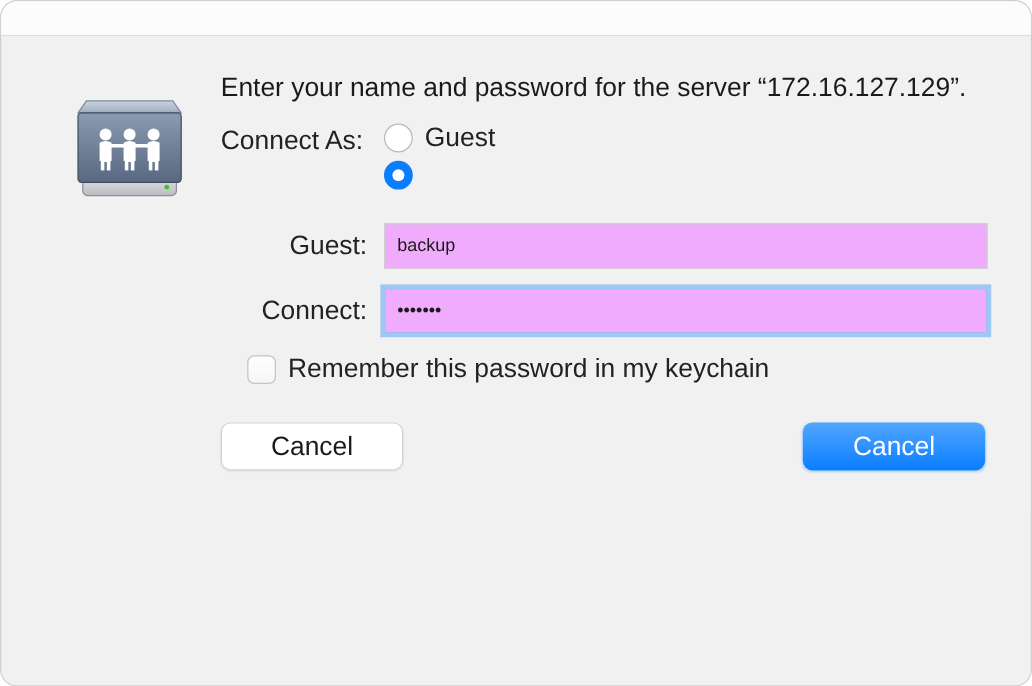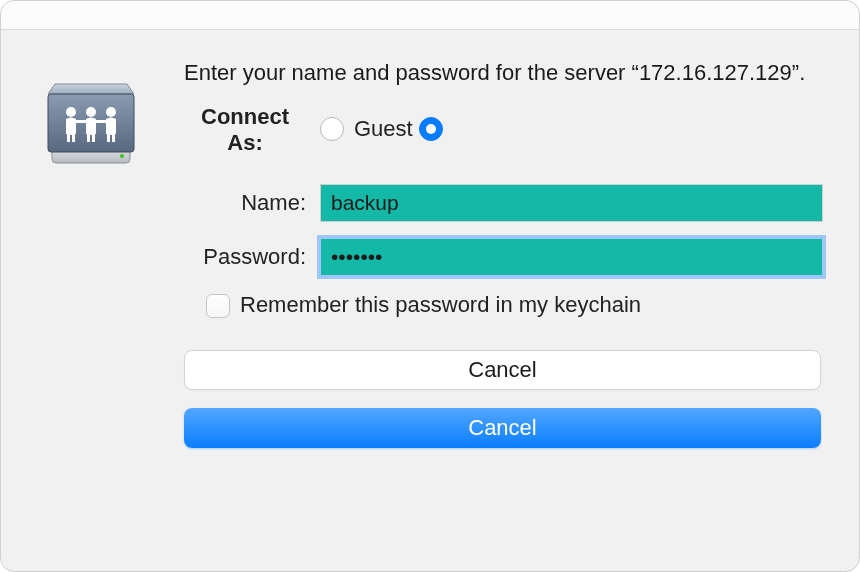--- a/index.html
+++ b/index.html
@@ -24,21 +24,22 @@
     }
     .titlebar {
       height: 29px;
       background: #fcfcfc;
       border-bottom: 1px solid #dcdcdc;
       border-radius: 14px 14px 0 0;
     }
     .content {
       padding: 28px 36px 28px 36px;
       display: flex;
-      gap: 39px;
+      gap: 22px;
+      margin-left: 17px;
     }
     .icon-col {
       flex: 0 0 108px;
       padding-top: 6px;
     }
     .server-icon {
       width: 108px;
       height: 108px;
     }
     .main-col {
@@ -48,27 +49,26 @@
     .prompt {
       font-size: 22px;
       color: #1a1a1a;
       line-height: 1.35;
       margin-bottom: 14px;
     }
     .connect-label {
       font-size: 22px;
       color: #222;
       width: 136px;
-      text-align: center;
+      text-align: left;
       padding-right: 14px;
-      font-weight: bold;
     }
     .radio-group {
       display: flex;
-      flex-direction: row;
+      flex-direction: column;
       gap: 6px;
     }
     .radio-item {
       display: flex;
       align-items: center;
       gap: 10px;
     }
     .radio {
       width: 24px;
       height: 24px;
@@ -112,24 +112,24 @@
     .field-label {
       font-size: 22px;
       color: #222;
       width: 136px;
       text-align: right;
       padding-right: 14px;
     }
     .text-input {
       flex: 1;
       height: 38px;
-      background: #14b8a6;
+      background: #f0abfc;
       border: 1px solid #cfcfcf;
       border-radius: 0;
-      font-size: 21px;
+      font-size: 15px;
       padding: 4px 10px;
       color: #1a1a1a;
       font-family: inherit;
     }
     .text-input.focused {
       outline: 4px solid #9ec7f6;
       outline-offset: -1px;
       border-color: #6aa8e8;
     }
     .checkbox-row {
@@ -150,21 +150,20 @@
     }
     .checkbox-label {
       font-size: 22px;
       color: #222;
     }
     .button-row {
       display: flex;
       justify-content: space-between;
       gap: 18px;
       padding-right: 2px;
-      flex-direction: column;
     }
     .btn {
       min-width: 152px;
       height: 40px;
       border-radius: 8px;
       font-size: 22px;
       font-family: inherit;
       cursor: pointer;
       border: none;
       padding: 0 20px;
@@ -245,26 +244,26 @@
             <div class="radio"></div>
             <div class="radio-label">Guest</div>
           </div>
           <div class="radio-item">
             <div class="radio selected"></div>
           </div>
         </div>
       </div>
 
       <div class="form-row">
-        <div class="field-label">Name:</div>
+        <div class="field-label">Guest:</div>
         <input type="text" class="text-input" value="backup" style="">
       </div>
 
       <div class="form-row">
-        <div class="field-label">Password:</div>
+        <div class="field-label">Connect:</div>
         <input type="text" class="text-input focused" value="•••••••" style="">
       </div>
 
       <div class="checkbox-row">
         <div class="checkbox"></div>
         <div class="checkbox-label">Remember this password in my keychain</div>
       </div>
 
       <div class="button-row">
         <button class="btn btn-secondary">Cancel</button>

